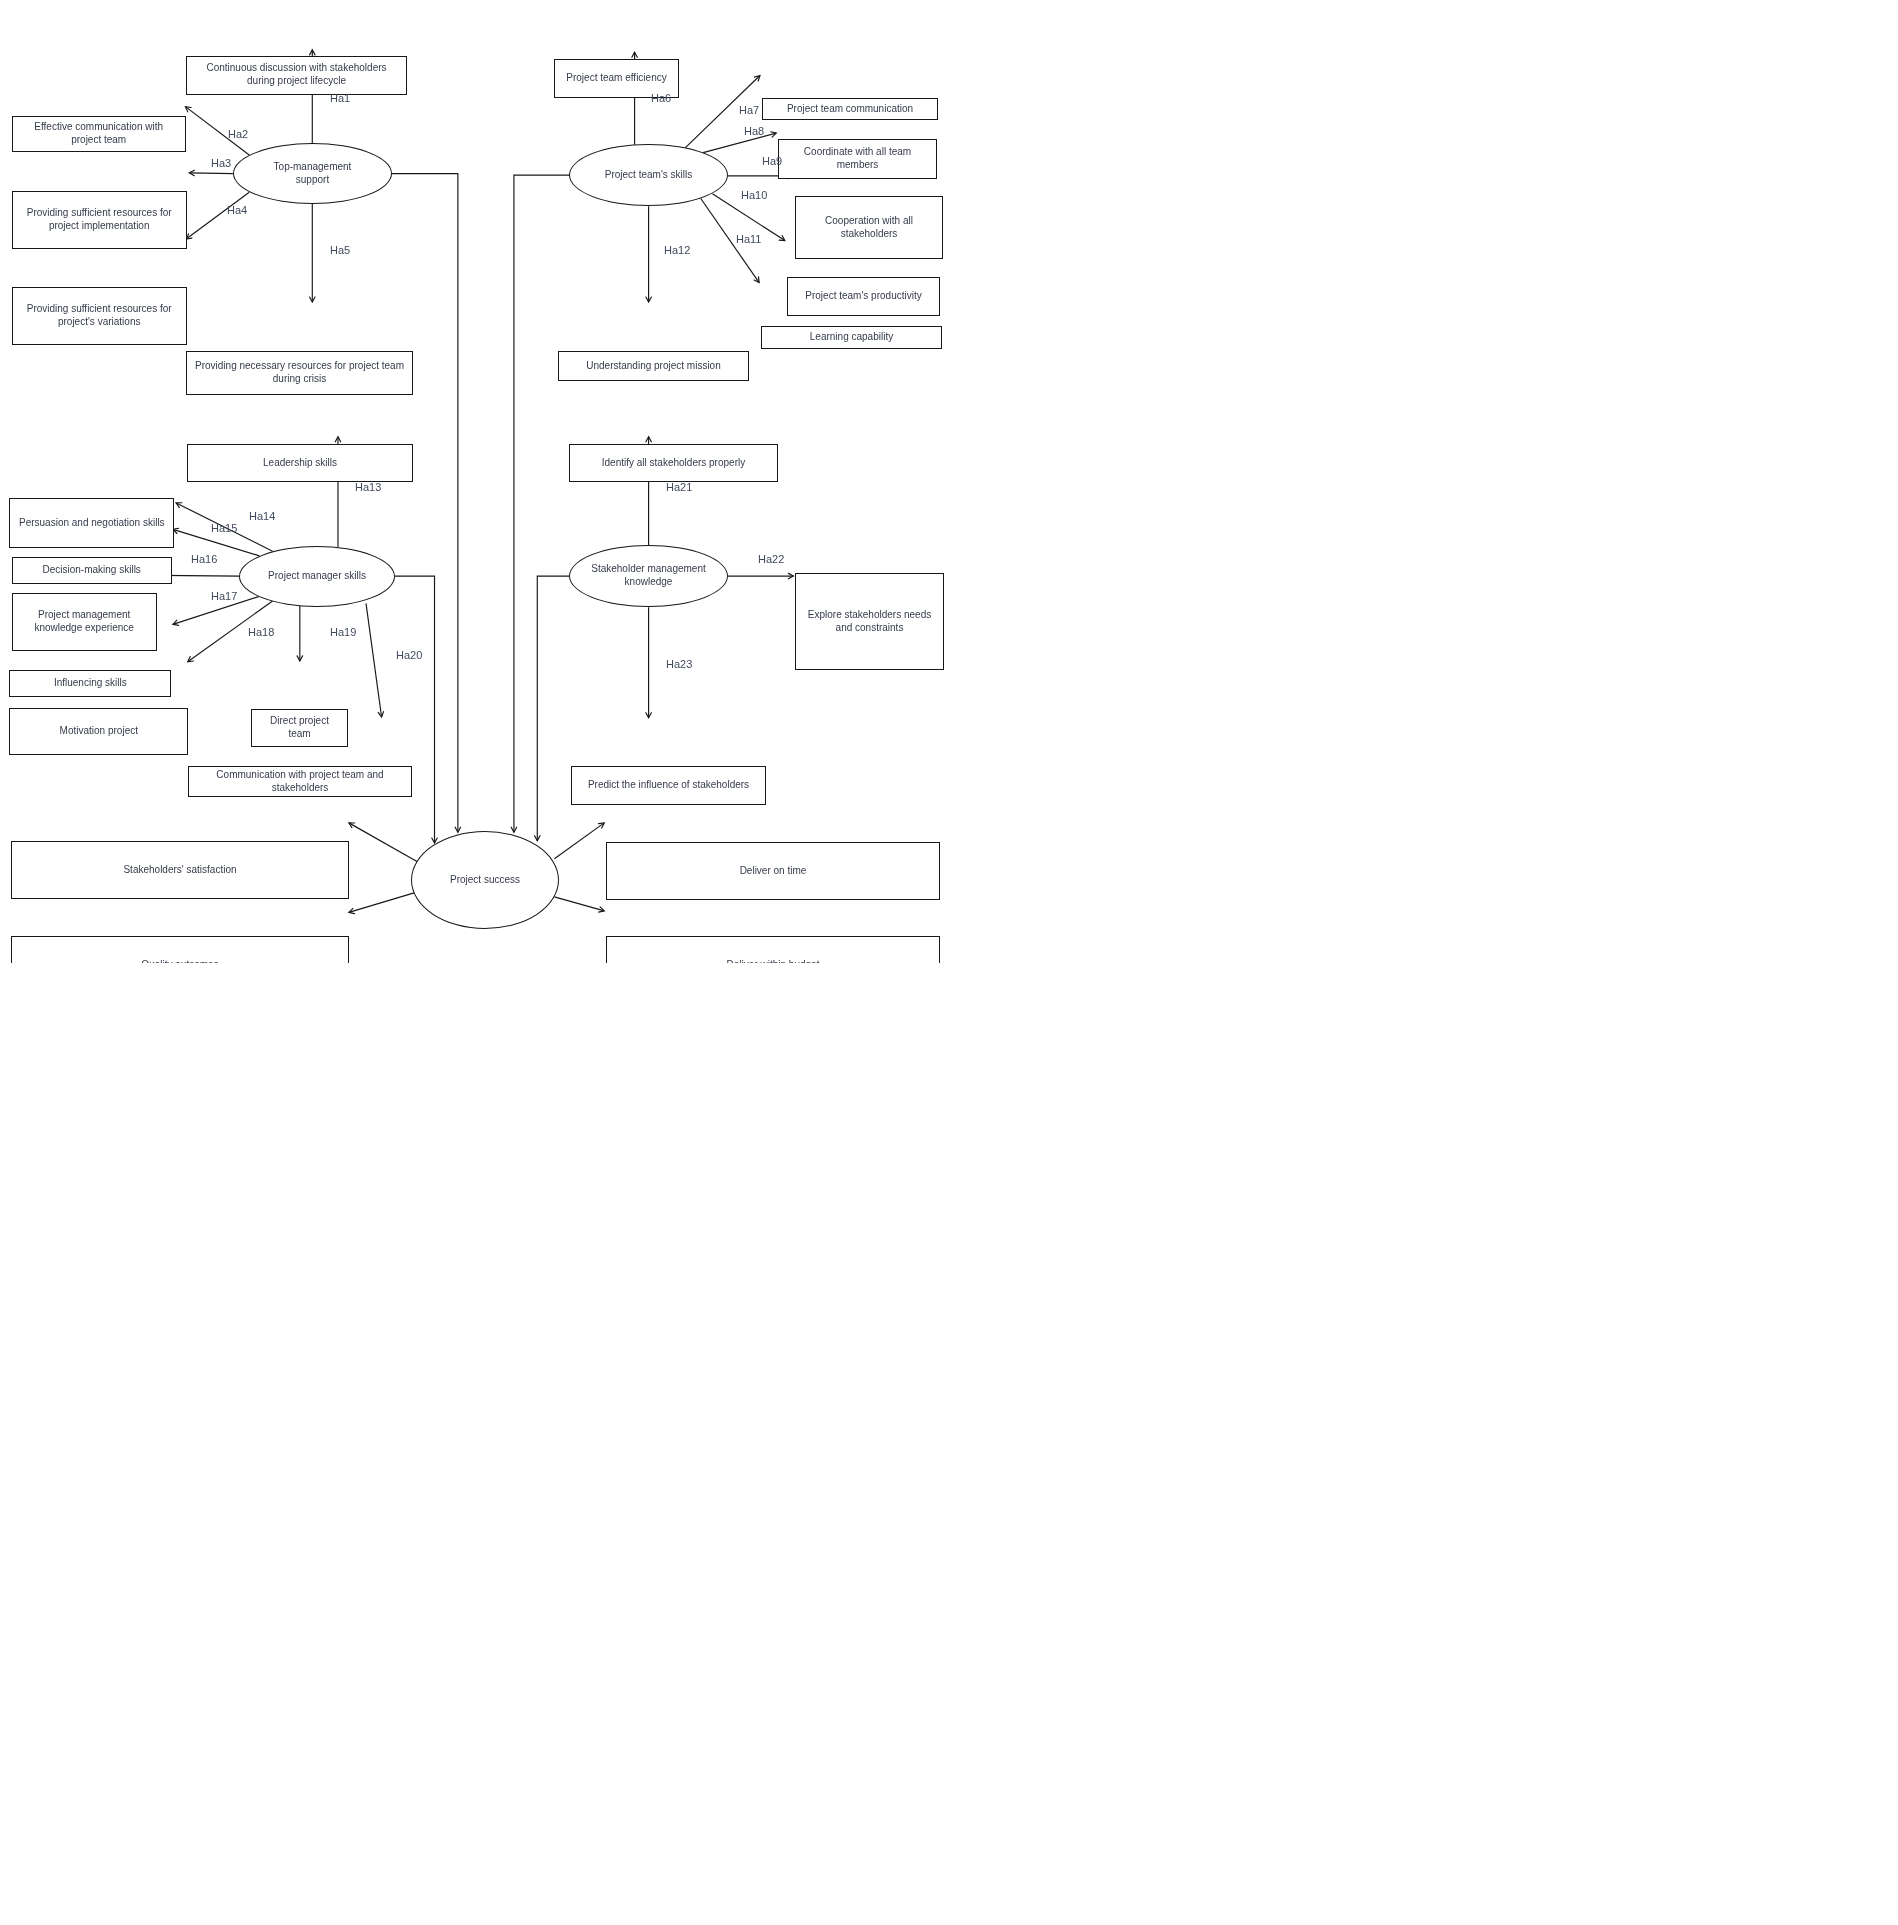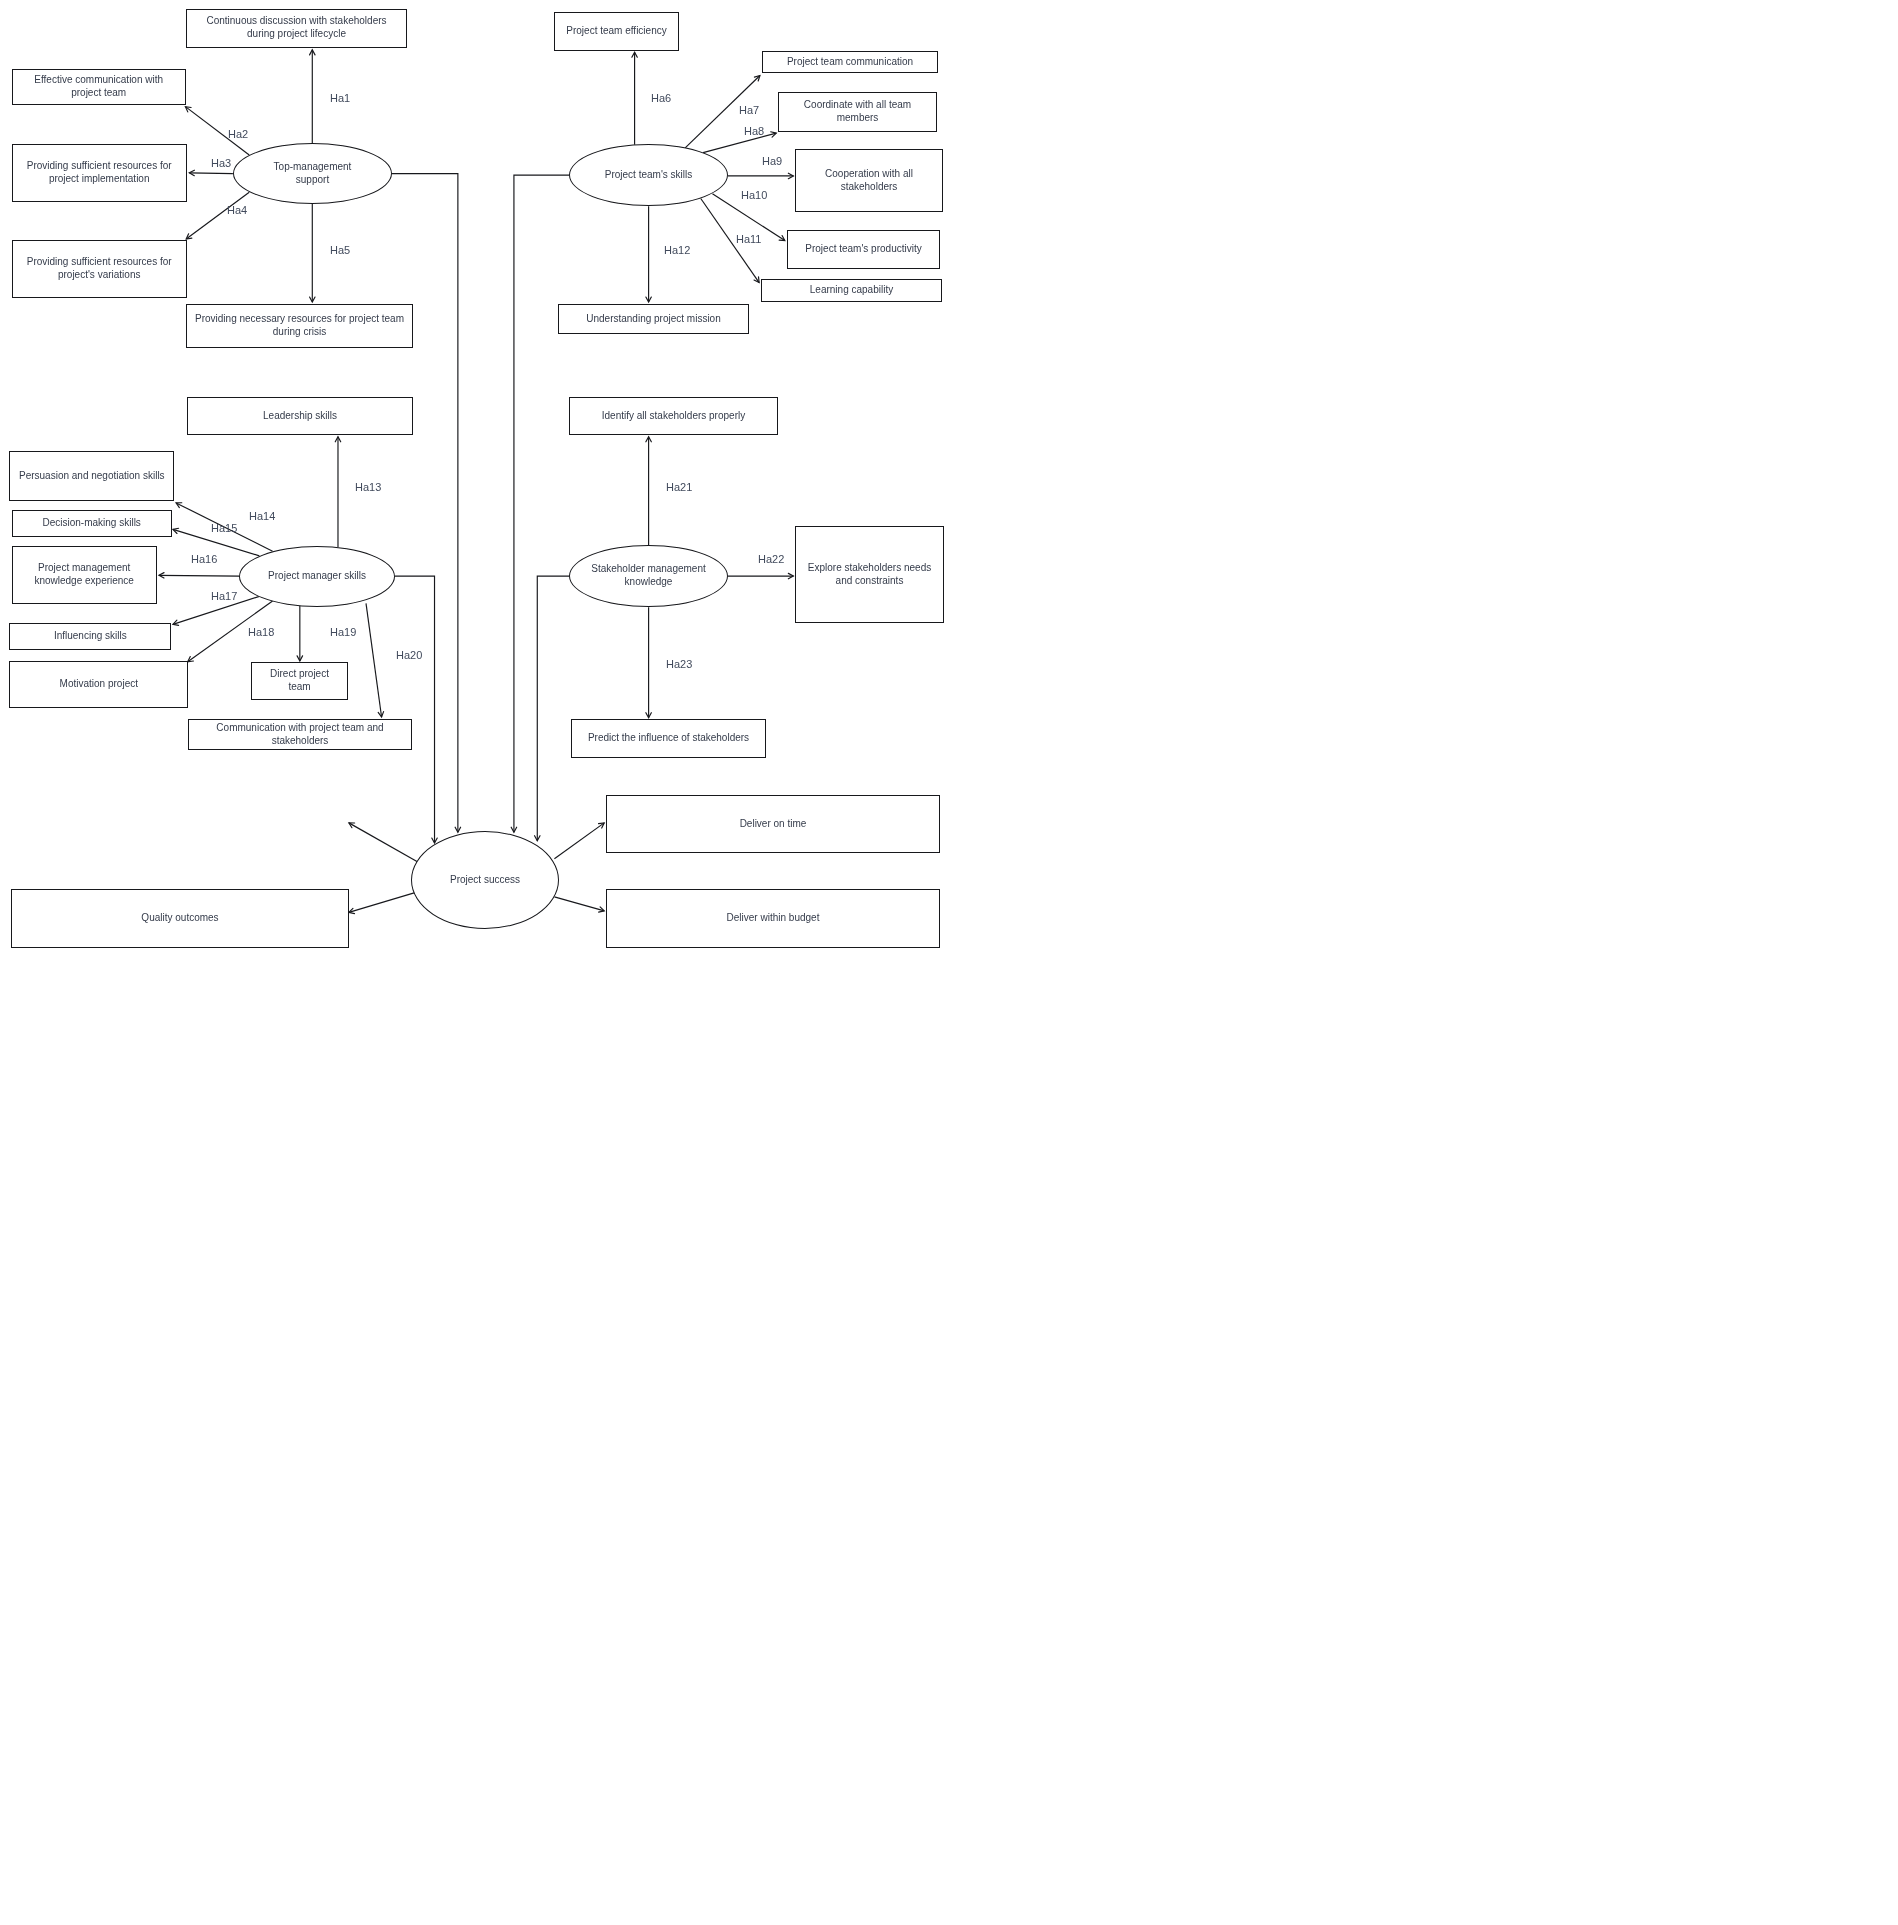--- a/index.html
+++ b/index.html
@@ -15,21 +15,21 @@
   .edge{fill:none;stroke:#17181c;stroke-width:1.5px;}
   .node{
     position:absolute;
     display:flex;align-items:center;justify-content:center;
     text-align:center;
     box-sizing:border-box;
     background:#ffffff;
     font-size:10px;line-height:1.28;
     padding:1.6px 6.2px;
   }
-  .box{border:1.6px solid #17181c;}
+  .box{border:1.6px solid #17181c;margin-top:47px;}
   .oval{border:1.6px solid #17181c;border-radius:50%;}
   .ha{
     position:absolute;
     font-size:11px;
     color:#414a5c;
     white-space:nowrap;
     padding-left:12px;
   }
 </style>
 </head>
@@ -102,20 +102,21 @@
   <div class="node box" style="left:11.7px;top:546px;width:145px;height:58px">Project management knowledge experience</div>
   <div class="node box" style="left:9.3px;top:623px;width:162px;height:26.5px">Influencing skills</div>
   <div class="node box" style="left:9.3px;top:661px;width:179px;height:47px">Motivation project</div>
   <div class="node box" style="left:251px;top:662px;width:97px;height:38px">Direct project team</div>
   <div class="node box" style="left:188px;top:719px;width:224px;height:31px">Communication with project team and stakeholders</div>
 
   <div class="node box" style="left:569px;top:397px;width:209px;height:38px">Identify all stakeholders properly</div>
   <div class="node box" style="left:795px;top:526px;width:149px;height:97px">Explore stakeholders needs and constraints</div>
   <div class="node box" style="left:571px;top:719px;width:195px;height:39px">Predict the influence of stakeholders</div>
 
+  <div class="node box" style="left:11px;top:794px;width:338px;height:58px">Stakeholders' satisfaction</div>
   <div class="node box" style="left:11px;top:889px;width:338px;height:59px">Quality outcomes</div>
   <div class="node box" style="left:606px;top:795px;width:334px;height:58px">Deliver on time</div>
   <div class="node box" style="left:606px;top:889px;width:334px;height:59px">Deliver within budget</div>
 
   <div class="node oval" style="left:233px;top:143px;width:159px;height:61px;padding:0 23px">Top-management support</div>
   <div class="node oval" style="left:569px;top:144px;width:159px;height:62px">Project team's skills</div>
   <div class="node oval" style="left:239px;top:546px;width:156px;height:61px">Project manager skills</div>
   <div class="node oval" style="left:569px;top:545px;width:159px;height:62px;padding:0 11px">Stakeholder management knowledge</div>
   <div class="node oval" style="left:411px;top:831px;width:148px;height:98px">Project success</div>
 

